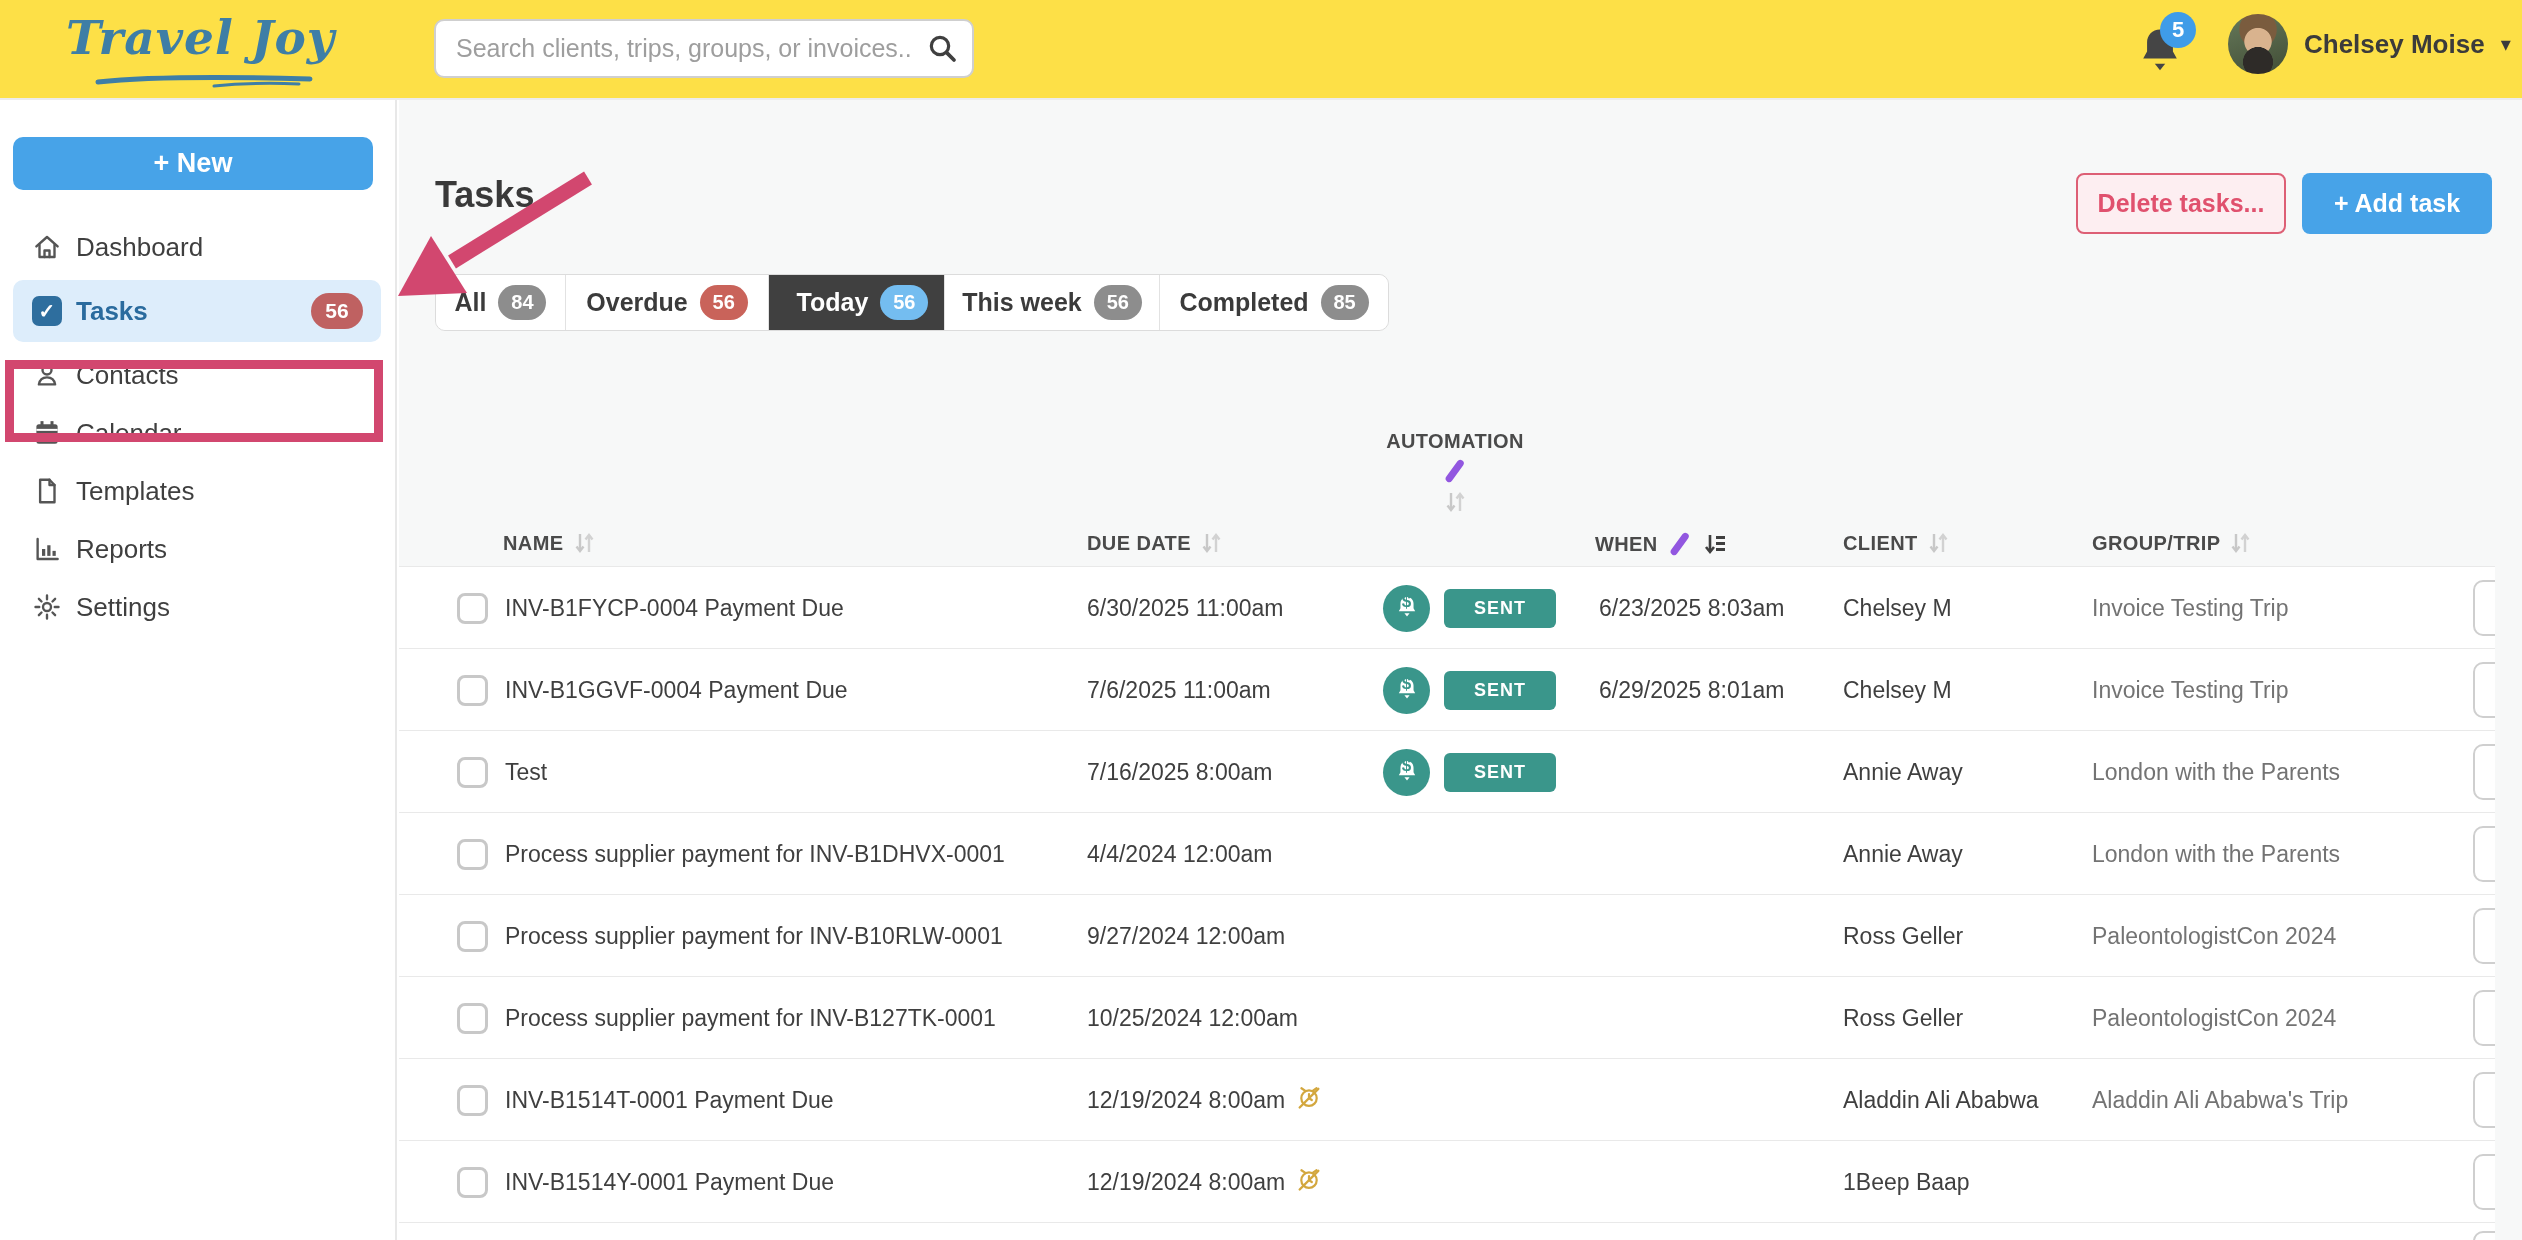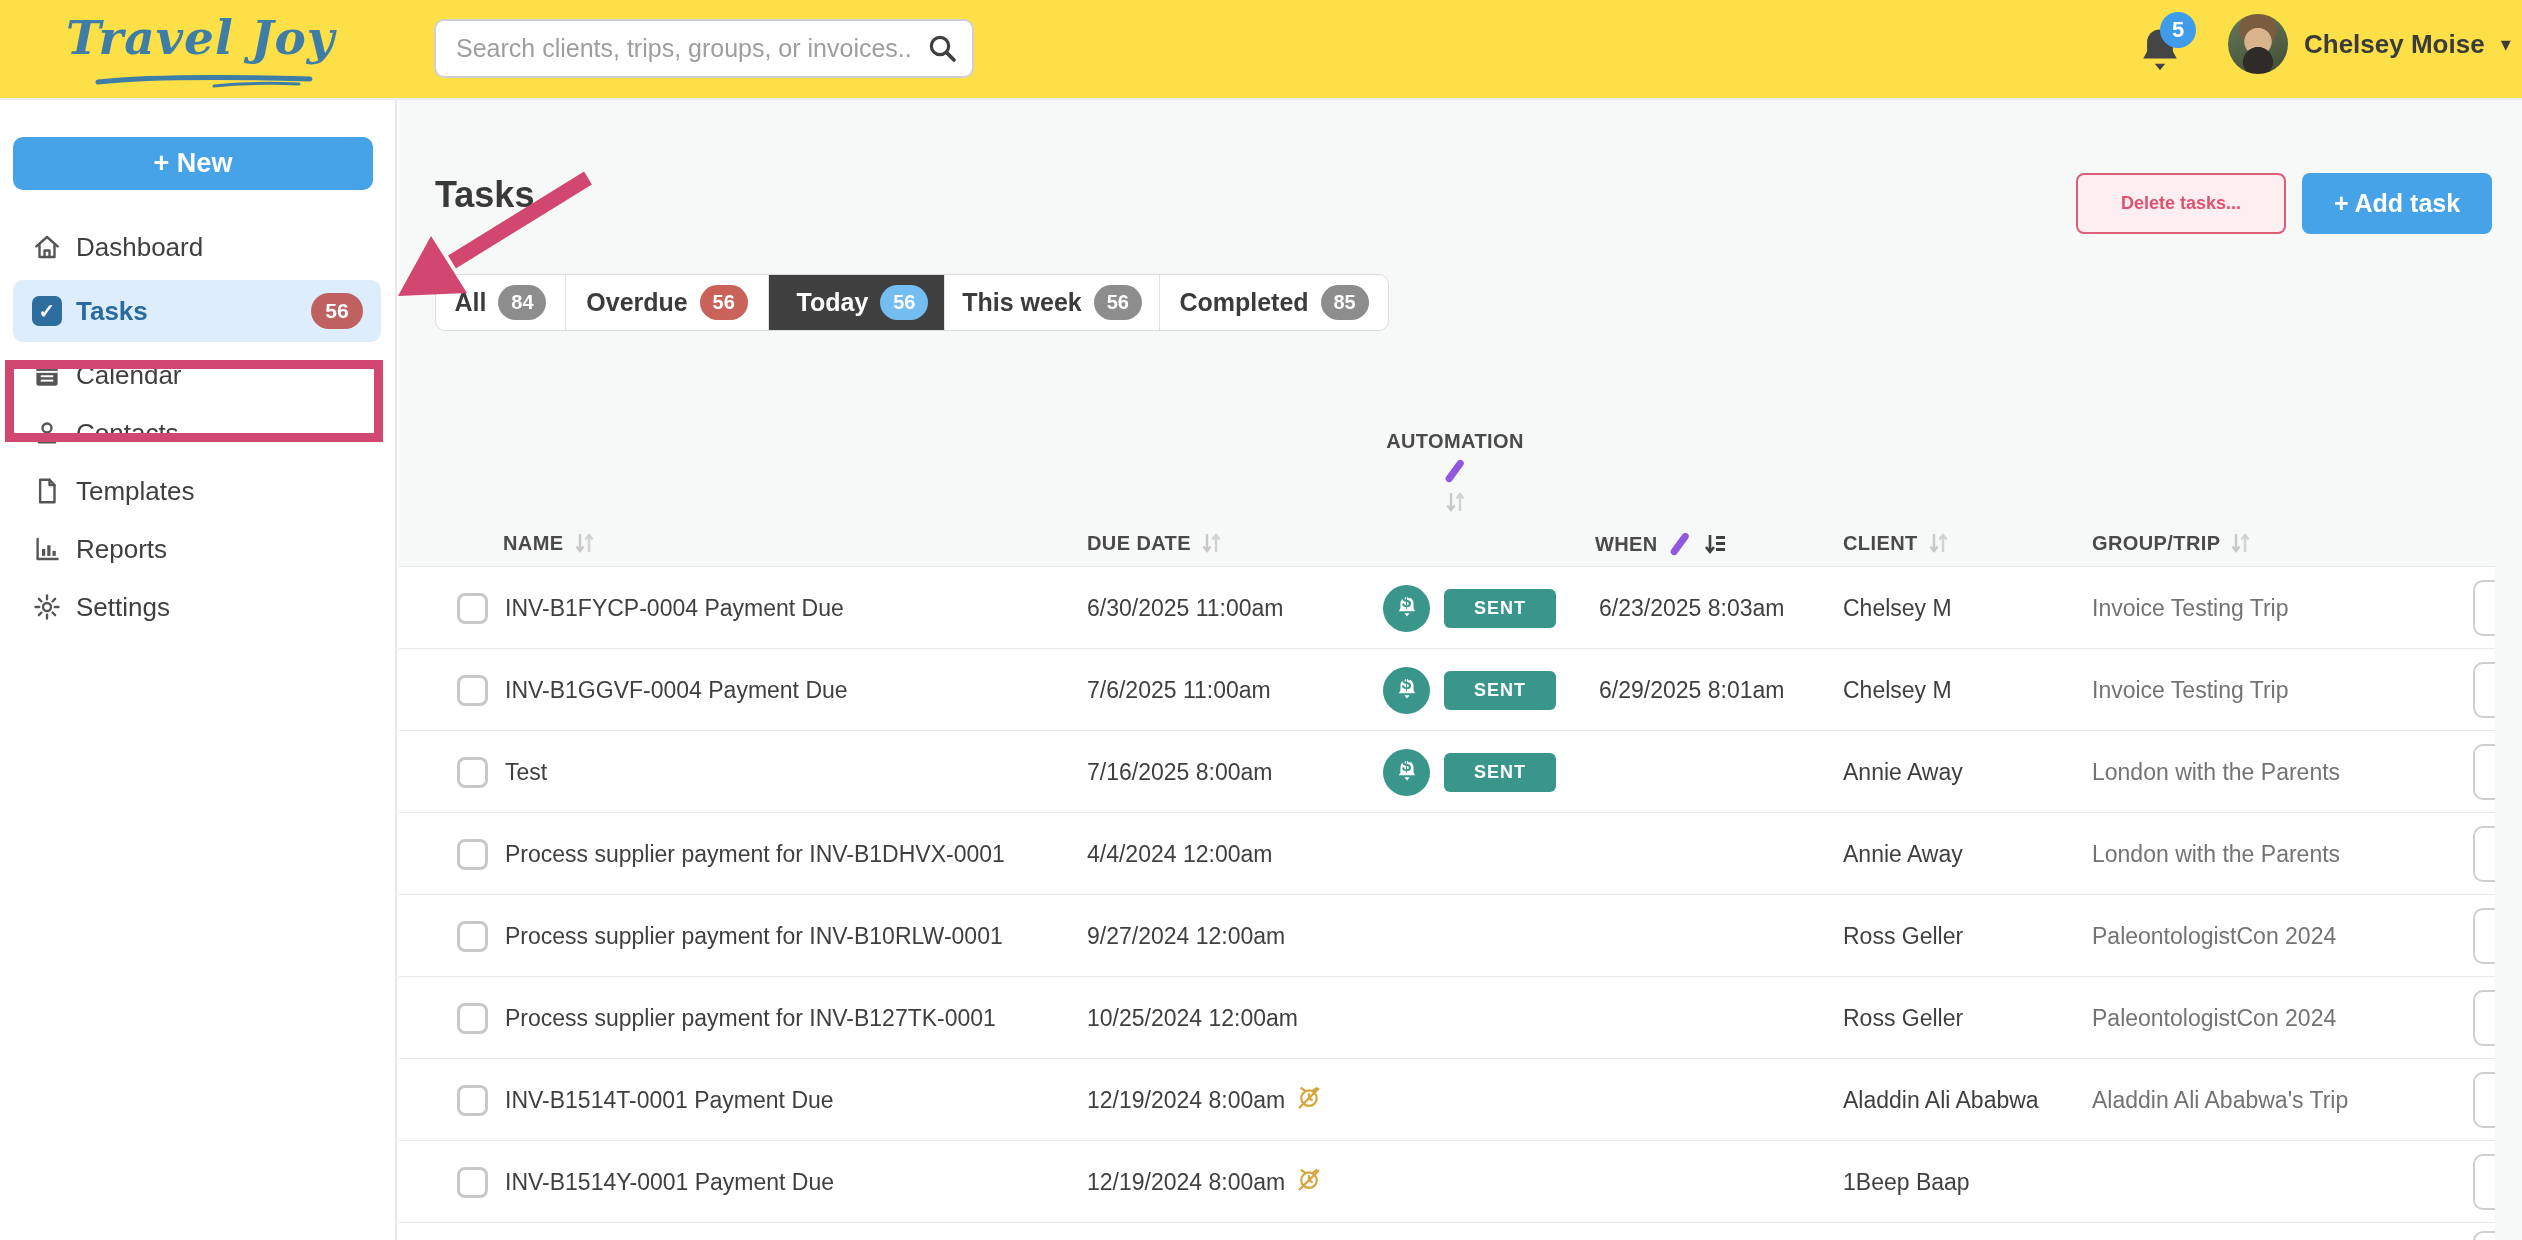--- a/index.html
+++ b/index.html
@@ -40,21 +40,21 @@
   .cb-icon { width:30px; height:30px; background:#2e6e9e; border-radius:7px; color:#fff; font-size:20px; font-weight:bold; display:flex; align-items:center; justify-content:center; }
   .nav-badge { position:absolute; right:18px; top:50%; transform:translateY(-50%); min-width:52px; height:36px; border-radius:18px; background:#bf6161; color:#fff; font-size:21px; font-weight:bold; display:flex; align-items:center; justify-content:center; padding:0 12px; }
 
   
   .annotation-rect { position:absolute; left:5px; top:360px; width:378px; height:82px; border:9px solid #d2476f; z-index:10; pointer-events:none; }
   .annotation-arrow { position:absolute; left:0; top:0; z-index:11; pointer-events:none; }
 
   
   .main { position:absolute; left:399px; top:100px; width:2123px; height:1140px; background:#f7f8f8; }
   .page-title { position:absolute; left:36px; top:74px; font-size:36px; font-weight:800; color:#393939; }
-  .delete-btn { position:absolute; left:1677px; top:73px; width:210px; height:61px; background:#fdeef1; border:2px solid #dd5f75; border-radius:8px; color:#e0516e; font-size:18px; font-weight:bold; font-family:inherit; cursor:pointer; }
+  .delete-btn { position:absolute; left:1677px; top:73px; width:210px; height:61px; background:#fdeef1; border:2px solid #dd5f75; border-radius:8px; color:#e0516e; font-size:25px; font-weight:bold; font-family:inherit; cursor:pointer; }
   .add-btn { position:absolute; left:1903px; top:73px; width:190px; height:61px; background:#47a3e8; border:none; border-radius:8px; color:#fff; font-size:25px; font-weight:bold; font-family:inherit; cursor:pointer; }
 
   .tabs { position:absolute; left:36px; top:174px; height:57px; display:flex; border:1px solid #dcdcdc; border-radius:10px; background:#fff; }
   .tab { height:100%; display:flex; align-items:center; justify-content:center; gap:12px; border-right:1px solid #e2e2e2; cursor:pointer; background:#fff; }
   .tab:first-child { border-radius:10px 0 0 10px; }
   .tab:last-child { border-right:none; border-radius:0 10px 10px 0; }
   .tab-label { font-size:25px; font-weight:bold; color:#3b3b3b; }
   .tab.active { background:#404040;padding-left:12px; }
   .tab.active .tab-label { color:#fff; }
   .tab-count { min-width:48px; height:35px; padding:0 12px; border-radius:18px; display:flex; align-items:center; justify-content:center; color:#fff; font-size:20px; font-weight:bold; }
@@ -149,38 +149,38 @@
         <div class="nav-item active">
           <span class="nav-icon">
             <span class="cb-icon">✓</span>
           </span>
           <span class="nav-label">Tasks</span>
           <span class="nav-badge">56</span>
         </div>
         <div class="nav-item">
           <span class="nav-icon">
             <svg width="30" height="30" viewBox="0 0 24 24">
+              <circle cx="12" cy="8" r="3.6" stroke="#555" stroke-width="1.9" fill="none" stroke-linecap="round" stroke-linejoin="round"></circle>
+              <path d="M5.5 19.5c.6-3.6 3.1-5.6 6.5-5.6s5.9 2 6.5 5.6z" stroke="#555" stroke-width="1.9" fill="none" stroke-linecap="round" stroke-linejoin="round"></path>
+            </svg>
+          </span>
+          <span class="nav-label">Contacts</span>
+        </div>
+        <div class="nav-item">
+          <span class="nav-icon">
+            <svg width="30" height="30" viewBox="0 0 24 24">
               <rect x="3.5" y="5" width="17" height="15.5" rx="2" fill="#555"></rect>
               <line x1="8" y1="2.5" x2="8" y2="7" stroke="#555" stroke-width="2.4"></line>
               <line x1="16" y1="2.5" x2="16" y2="7" stroke="#555" stroke-width="2.4"></line>
               <line x1="3.5" y1="9.5" x2="20.5" y2="9.5" stroke="#fff" stroke-width="1.6"></line>
               <line x1="7" y1="13" x2="17" y2="13" stroke="#fff" stroke-width="1.6"></line>
               <line x1="7" y1="16.5" x2="17" y2="16.5" stroke="#fff" stroke-width="1.6"></line>
             </svg>
           </span>
           <span class="nav-label">Calendar</span>
-        </div>
-        <div class="nav-item">
-          <span class="nav-icon">
-            <svg width="30" height="30" viewBox="0 0 24 24">
-              <circle cx="12" cy="8" r="3.6" stroke="#555" stroke-width="1.9" fill="none" stroke-linecap="round" stroke-linejoin="round"></circle>
-              <path d="M5.5 19.5c.6-3.6 3.1-5.6 6.5-5.6s5.9 2 6.5 5.6z" stroke="#555" stroke-width="1.9" fill="none" stroke-linecap="round" stroke-linejoin="round"></path>
-            </svg>
-          </span>
-          <span class="nav-label">Contacts</span>
         </div>
         <div class="nav-item">
           <span class="nav-icon">
             <svg width="30" height="30" viewBox="0 0 24 24">
               <path d="M6.5 3h7.5l4 4.2V21h-11.5z" stroke="#555" stroke-width="1.9" fill="none" stroke-linecap="round" stroke-linejoin="round"></path>
               <path d="M14 3v4.2h4" stroke="#555" stroke-width="1.9" fill="none" stroke-linecap="round" stroke-linejoin="round"></path>
             </svg>
           </span>
           <span class="nav-label">Templates</span>
         </div>

